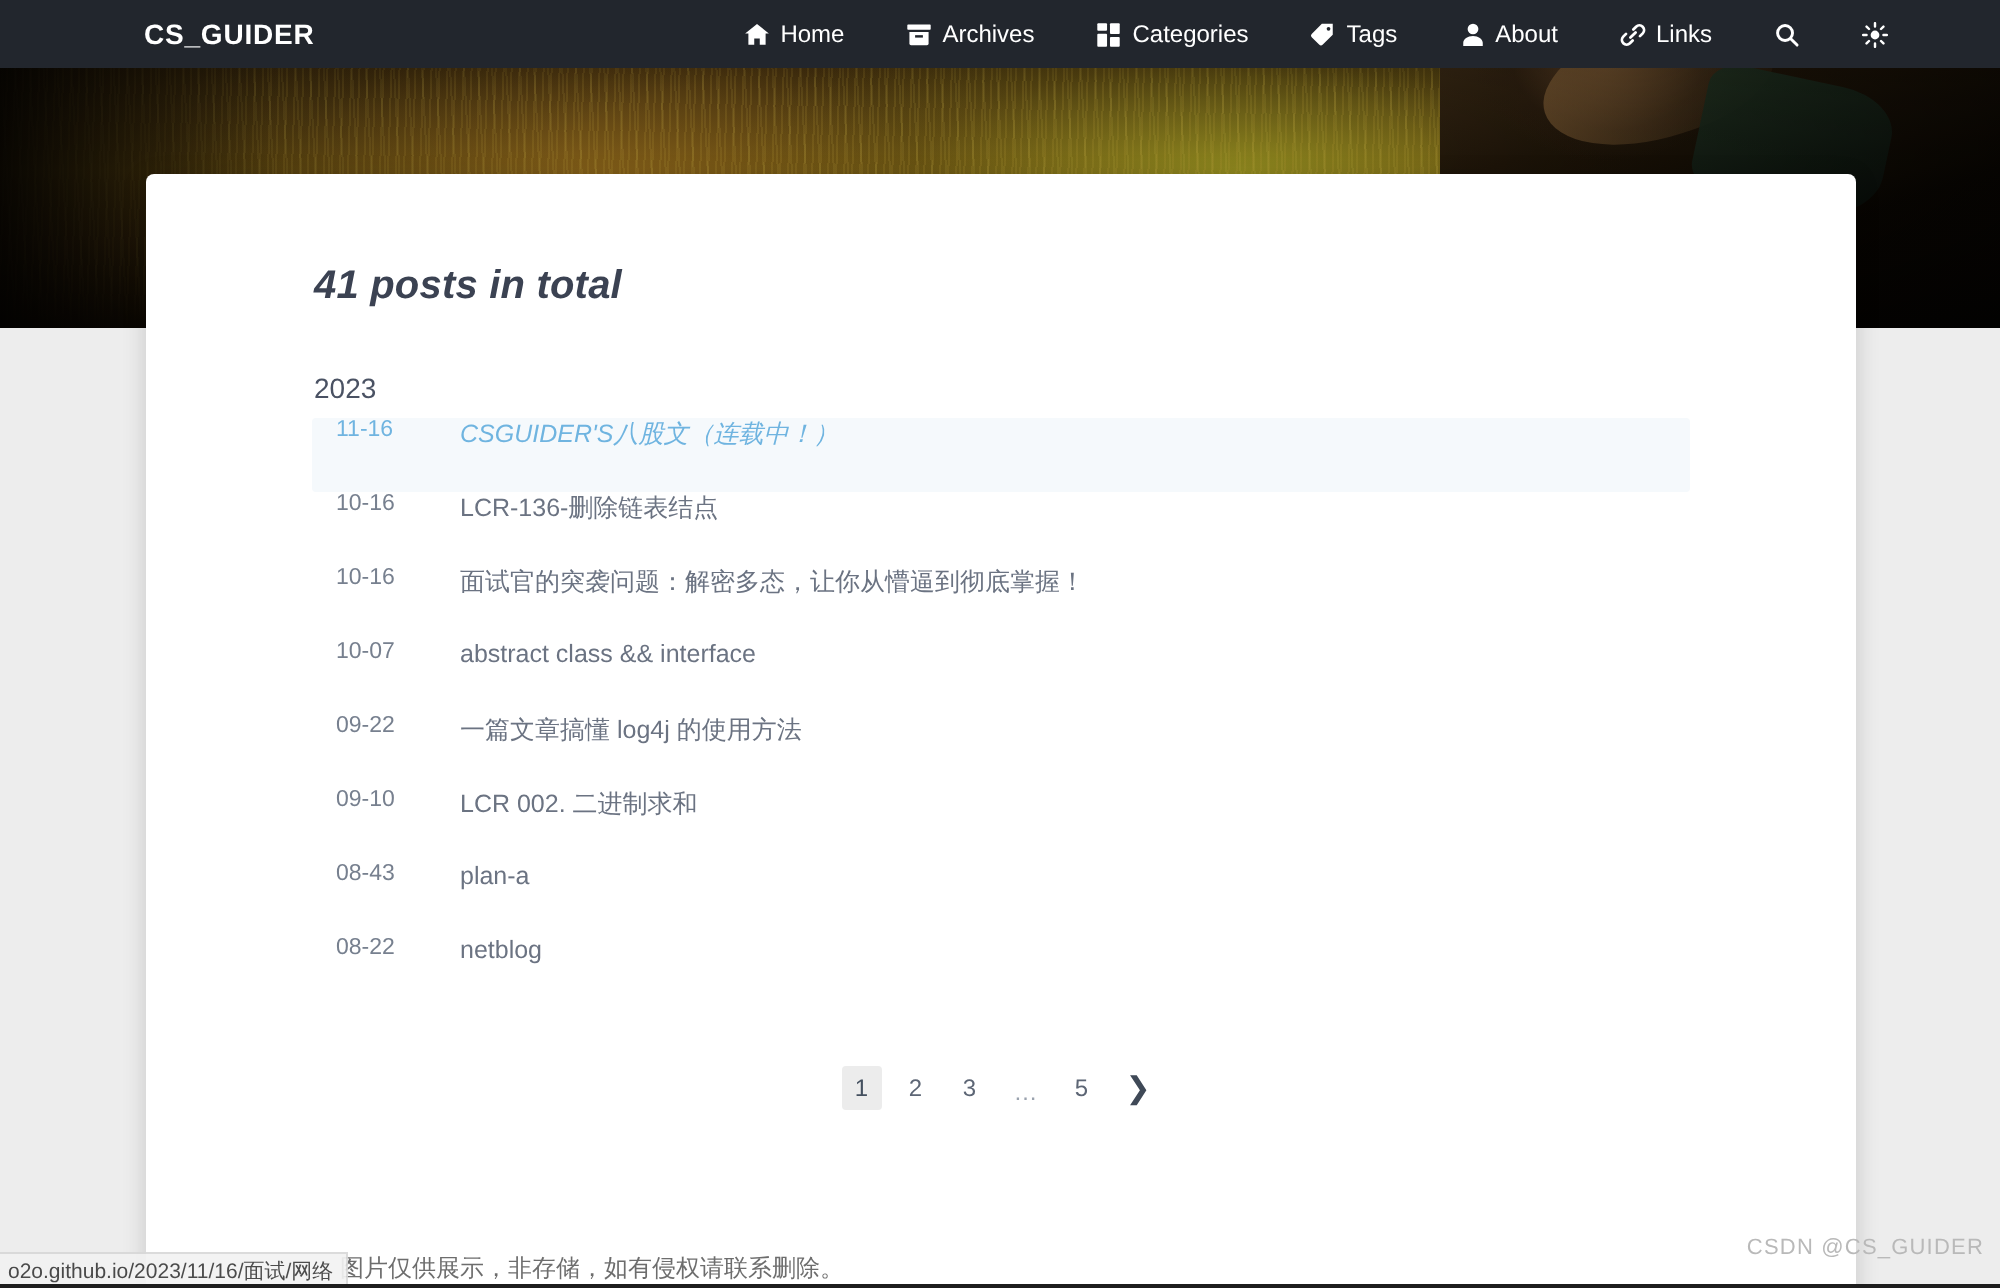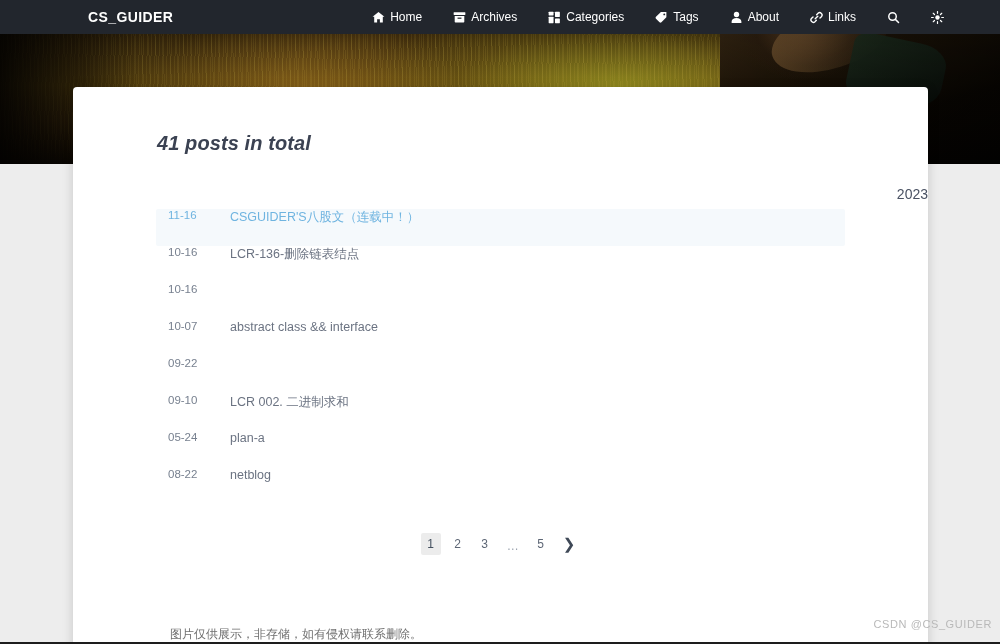--- a/index.html
+++ b/index.html
@@ -96,21 +96,20 @@
   
   .topbar {
     position: absolute;
     top: 0; left: 0;
     width: 1000px;
     height: 34px;
     background: #22262d;
     display: flex;
     align-items: center;
     z-index: 30;
-    padding-left: 16px;
   }
   .brand {
     margin-left: 72px;
     color: #ffffff;
     font-size: 14px;
     font-weight: bold;
     letter-spacing: 0.4px;
     white-space: nowrap;
   }
   .navmenu {
@@ -160,21 +159,20 @@
     color: #3b4252;
     letter-spacing: 0.1px;
     font-style: italic;
   }
 
   .year-heading {
     margin: 31px 0 0 84px;
     font-size: 14px;
     font-weight: normal;
     color: #4a5263;
-    text-align: right;
   }
 
   .archive-list {
     margin-top: 7px;
     list-style: none;
   }
 
   .post-row {
     display: flex;
     align-items: flex-start;
@@ -191,21 +189,21 @@
     flex: 0 0 62px;
     font-size: 11.5px;
     color: #77808f;
   }
   .post-row.active .post-date { color: #6fb4e0; }
   .post-title {
     font-size: 12.5px;
     color: #6b7382;
     white-space: nowrap;
   }
-  .post-row.active .post-title { color: #6fb4e0; }
+  .post-row.active .post-title { color: #6fb4e0; font-style: italic; }
 
   
   .pagination {
     display: flex;
     align-items: center;
     justify-content: center;
     gap: 7px;
     margin-top: 28px;
   }
   .page-item {
@@ -401,39 +399,41 @@
       </li>
 
 
       <li class="post-row">
         <span class="post-date">10-16</span>
         <span class="post-title">LCR-136-删除链表结点</span>
       </li>
 
       <li class="post-row">
         <span class="post-date">10-16</span>
+        <span class="post-title">面试官的突袭问题：解密多态，让你从懵逼到彻底掌握！</span>
       </li>
 
       <li class="post-row">
         <span class="post-date">10-07</span>
         <span class="post-title">abstract class &amp;&amp; interface</span>
       </li>
 
       <li class="post-row">
         <span class="post-date">09-22</span>
+        <span class="post-title">一篇文章搞懂 log4j 的使用方法</span>
       </li>
 
       <li class="post-row">
         <span class="post-date">09-10</span>
         <span class="post-title">LCR 002. 二进制求和</span>
       </li>
 
 
       <li class="post-row">
-        <span class="post-date">05-24</span>
+        <span class="post-date">08-43</span>
         <span class="post-title">plan-a</span>
       </li>
 
       <li class="post-row">
         <span class="post-date">08-22</span>
         <span class="post-title">netblog</span>
       </li>
 
     </ul>
 
@@ -441,17 +441,18 @@
       <span class="page-item current">1</span>
       <span class="page-item">2</span>
       <span class="page-item">3</span>
       <span class="page-item gap">…</span>
       <span class="page-item">5</span>
       <span class="page-item next">❯</span>
     </nav>
 
   </div>
 
+  <div class="status-url">o2o.github.io/2023/11/16/面试/网络</div>
   <div class="notice-overlay">图片仅供展示，非存储，如有侵权请联系删除。</div>
   <div class="csdn-watermark">CSDN @CS_GUIDER</div>
   <div class="bottom-rule"></div>
 
 </div>
 
 </body></html>

